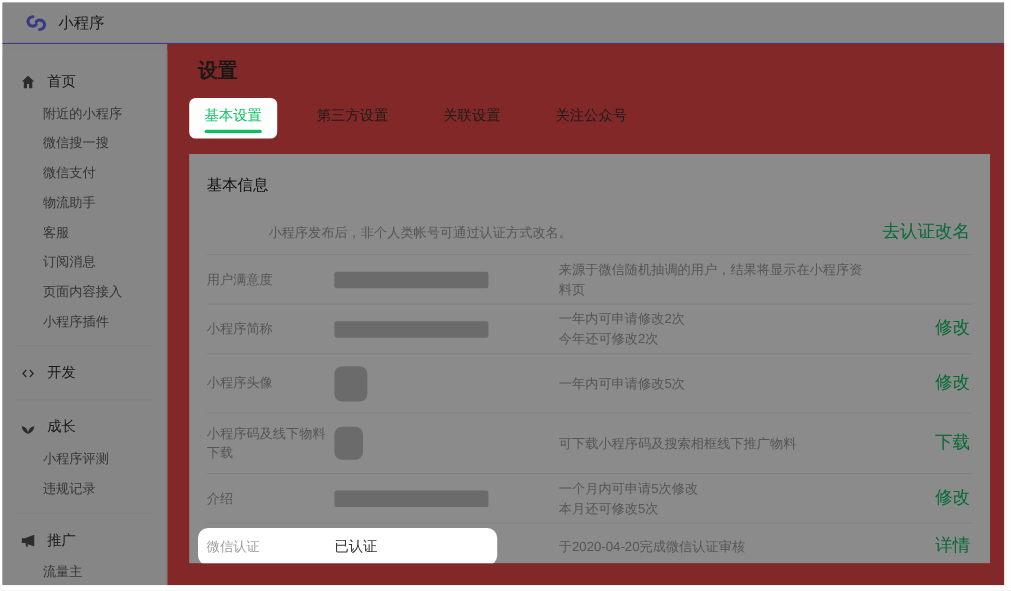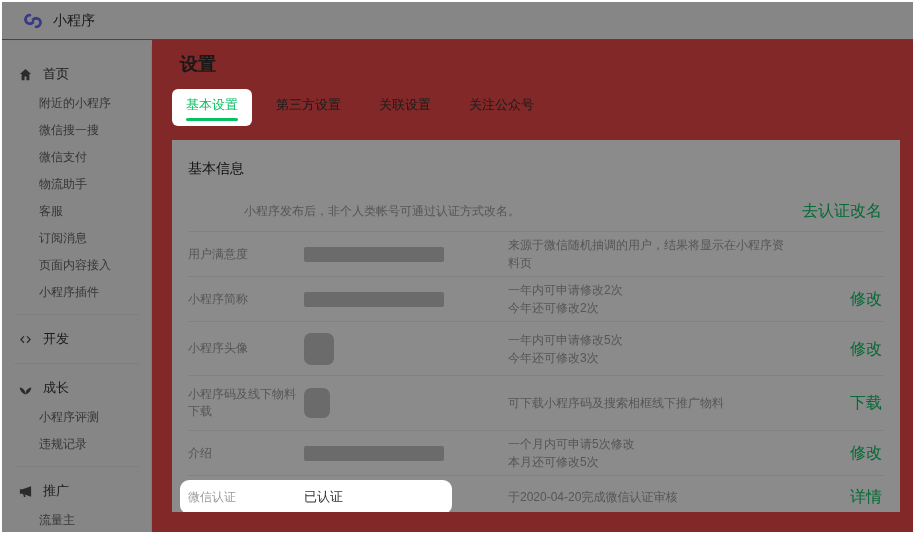--- a/index.html
+++ b/index.html
@@ -23,21 +23,21 @@
                       color:#2d2d2d; font-size:13px; cursor:pointer; }
   .nav-group-header svg { width:15px; height:15px; fill:#4a4a4a; flex:none; }
   .nav-sub { list-style:none; }
   .nav-sub li { padding:5px 0 5px 37px; color:#5f5f5f; font-size:12px; cursor:pointer; }
   .nav-sep { border-top:1px solid #e9e9e9; margin:8px 12px; }
 
   
   .main { position:absolute; left:150px; top:38px; right:0; bottom:0; background:#ef4444;
           padding:12px 0 0 20px; }
   .page-title { font-size:18px; font-weight:700; color:#262626; padding-left:8px; }
-  .tabs { display:flex; align-items:flex-start; gap:10px; margin-top:13px; }
+  .tabs { display:flex; align-items:flex-start; gap:22px; margin-top:13px; }
   .tab { padding:7px 14px; font-size:13px; color:#2e2e2e; border-radius:6px; cursor:pointer; }
   .tab.active { position:relative; z-index:60; background:#fff; color:#07c160;
                 display:flex; flex-direction:column; align-items:center; padding-bottom:5px; }
   .tab.active .underline { width:52px; height:3px; background:#07c160; border-radius:2px; margin-top:4px; }
 
   .card { background:#fff; margin:14px 13px 0 0; height:372px; padding:12px 16px 0; overflow:hidden; }
   .section-title { font-size:14px; color:#151515; margin:8px 0 12px; }
 
   .row { display:flex; align-items:center; min-height:42px; padding:4px 0;
          border-bottom:1px solid #ededed; position:relative; }
@@ -173,21 +173,20 @@
 
         <div class="row tall">
           <div class="pzone">
             <div class="rlabel">小程序头像</div>
             <div class="rvalue">
                 <div class="sq"></div>
               </div>
           </div>
           <div class="rdesc">
             <div>一年内可申请修改5次</div>
-            <div>今年还可修改3次</div>
           </div>
           <div class="raction">
               <a>修改</a>
             </div>
         </div>
 
         <div class="row tall">
           <div class="pzone">
             <div class="rlabel">小程序码及线下物料下载</div>
             <div class="rvalue">

